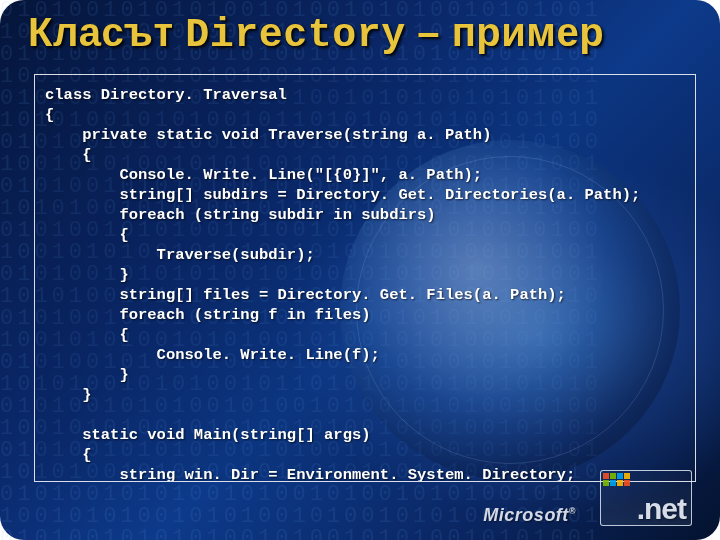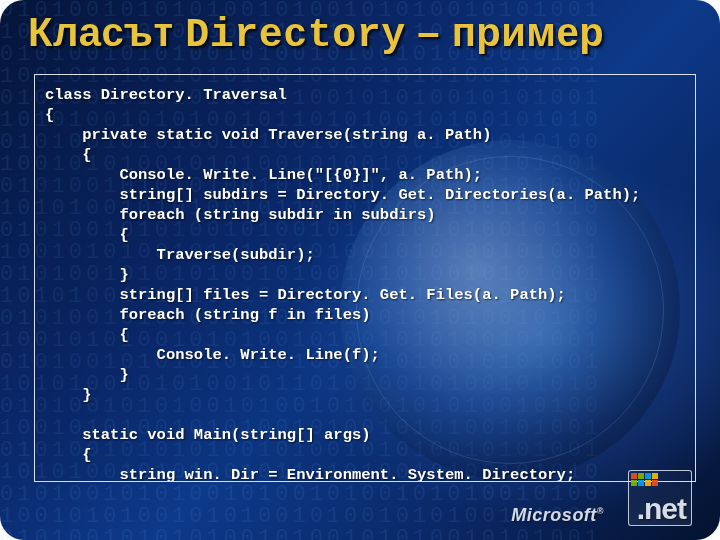--- a/index.html
+++ b/index.html
@@ -110,21 +110,21 @@
     font-style: italic;
     font-weight: 600;
     letter-spacing: 0.5px;
     text-shadow: 1px 1px 2px rgba(0,0,0,0.6);
   }
   .logo .ms sup {
     font-size: 9px;
     vertical-align: super;
   }
   .logo .netbox {
-    width: 64px;
+    width: 92px;
     height: 56px;
     border: 1.5px solid rgba(230,238,250,0.9);
     border-radius: 3px;
     display: flex;
     flex-direction: column;
     justify-content: flex-end;
     padding: 0 5px 3px 5px;
     box-sizing: border-box;
     background: linear-gradient(180deg, rgba(255,255,255,0.02), rgba(255,255,255,0.08));
     position: relative;

